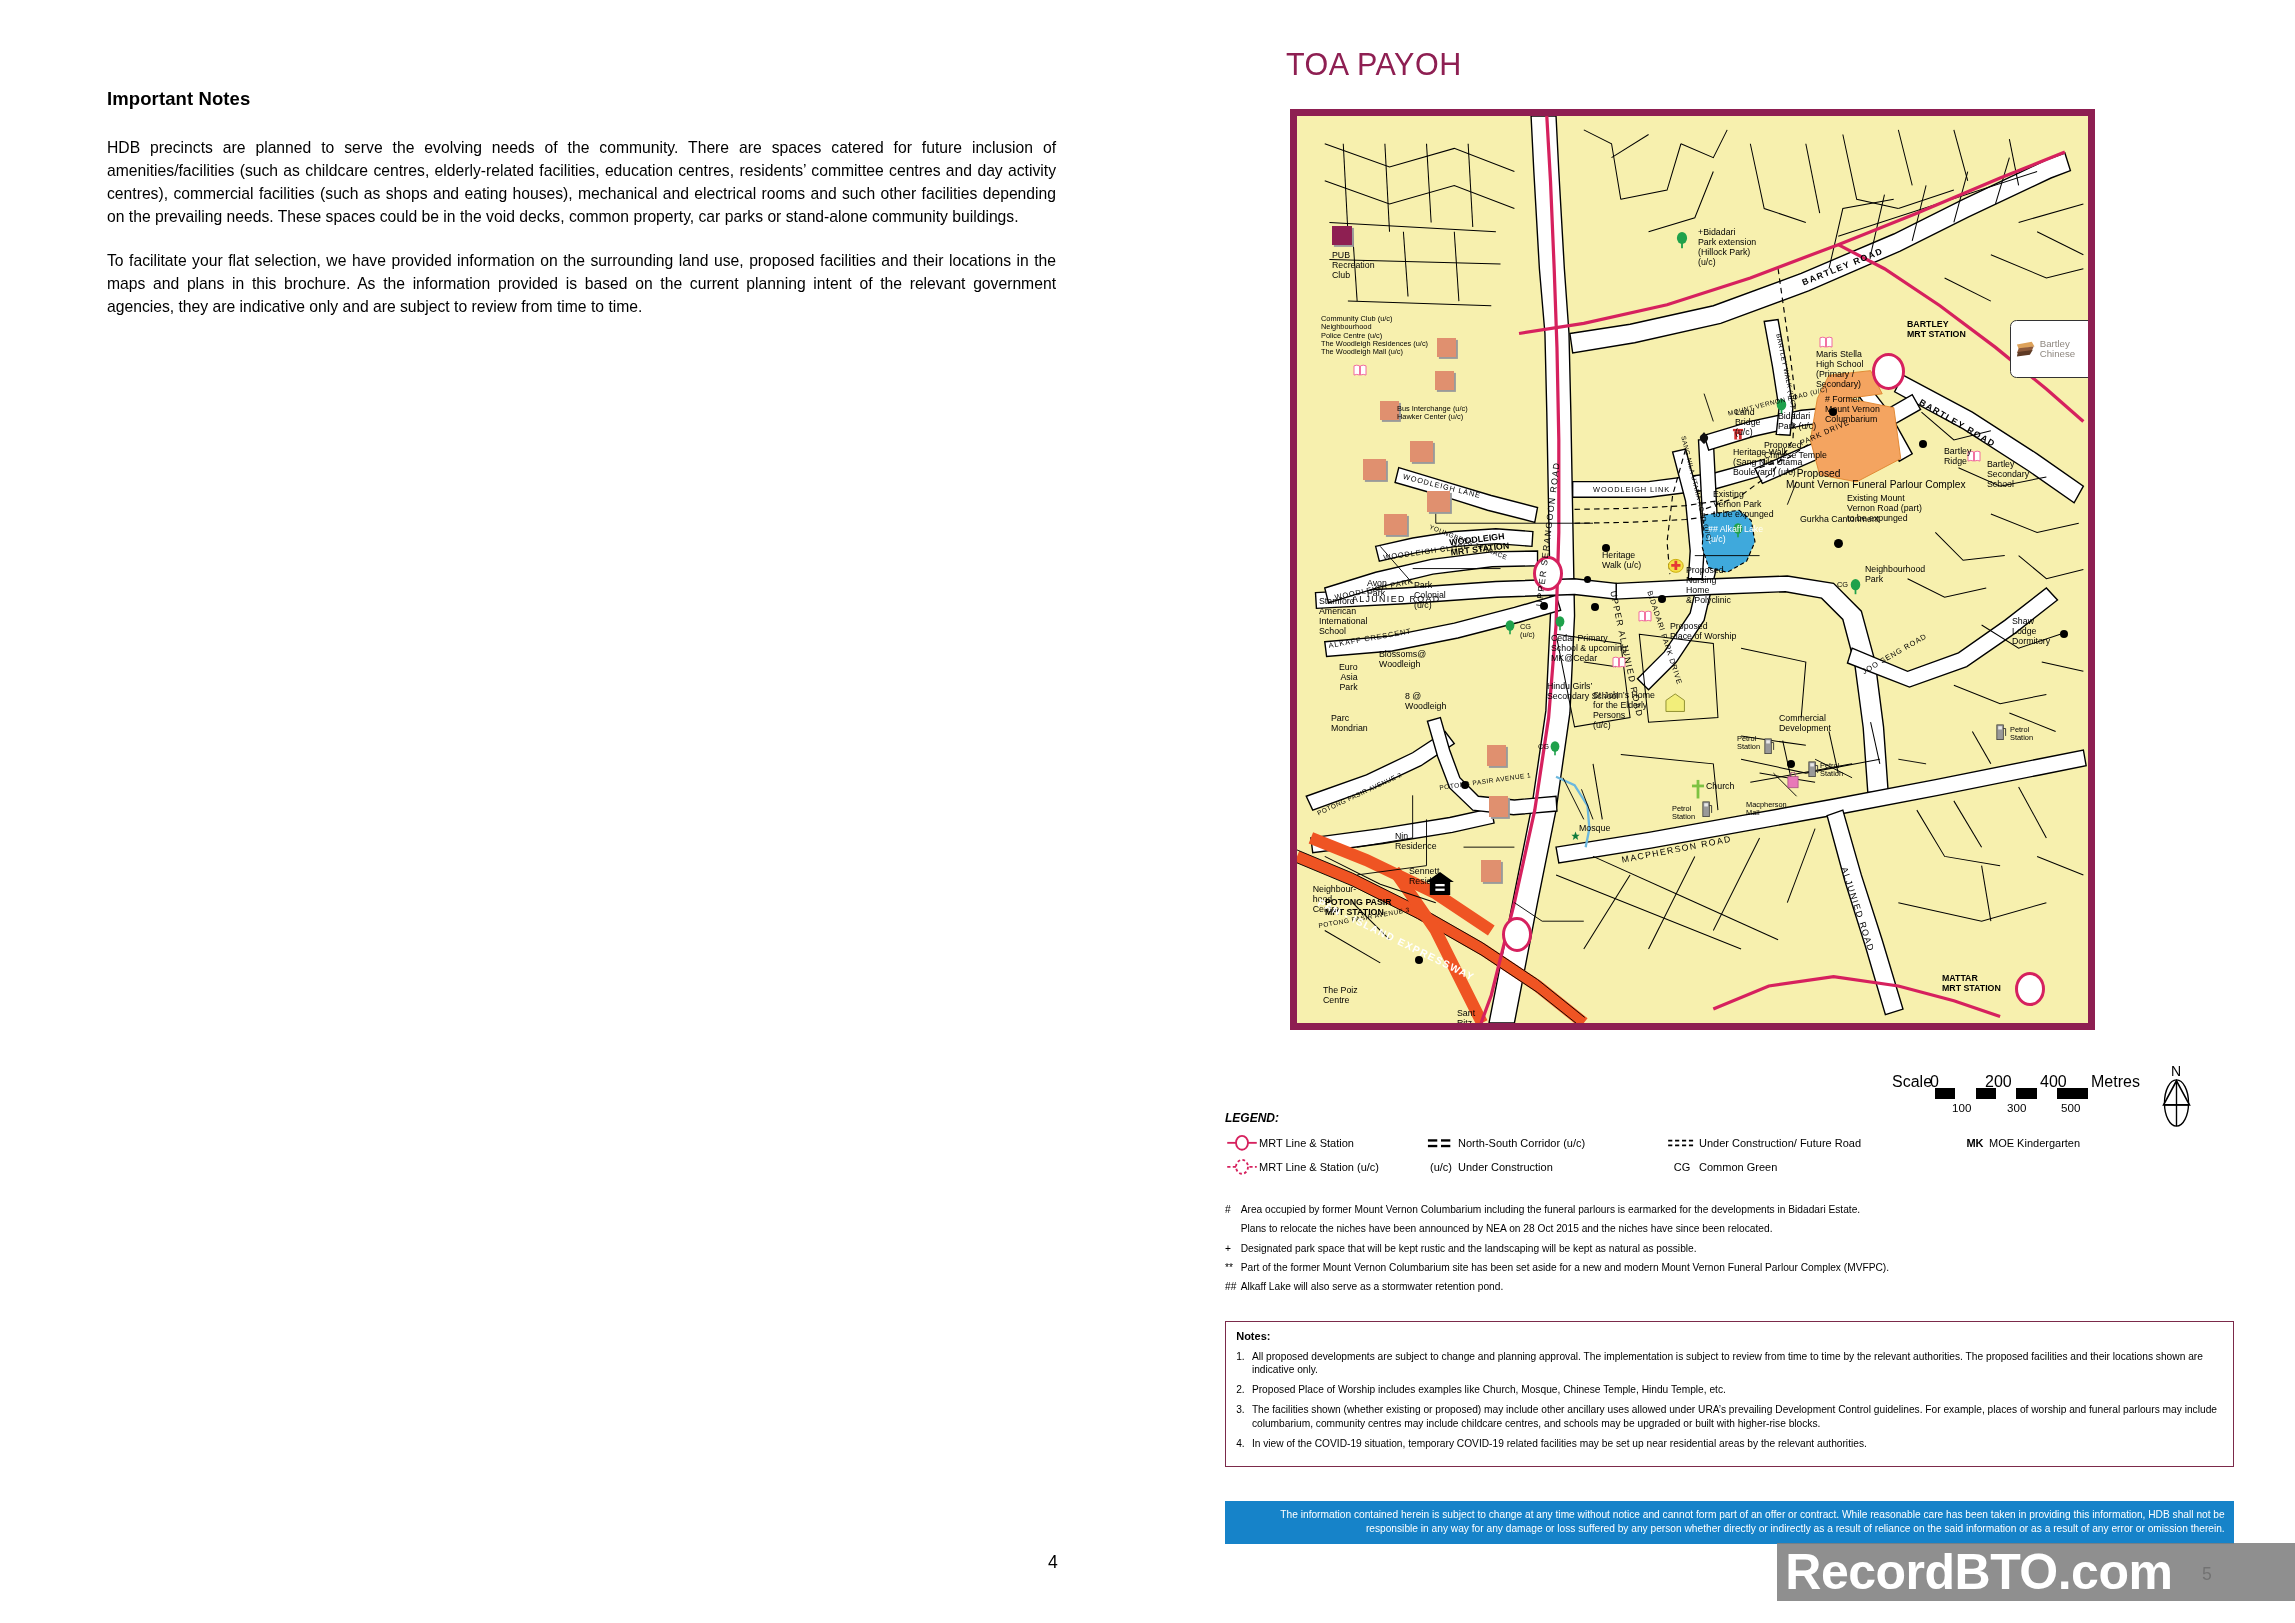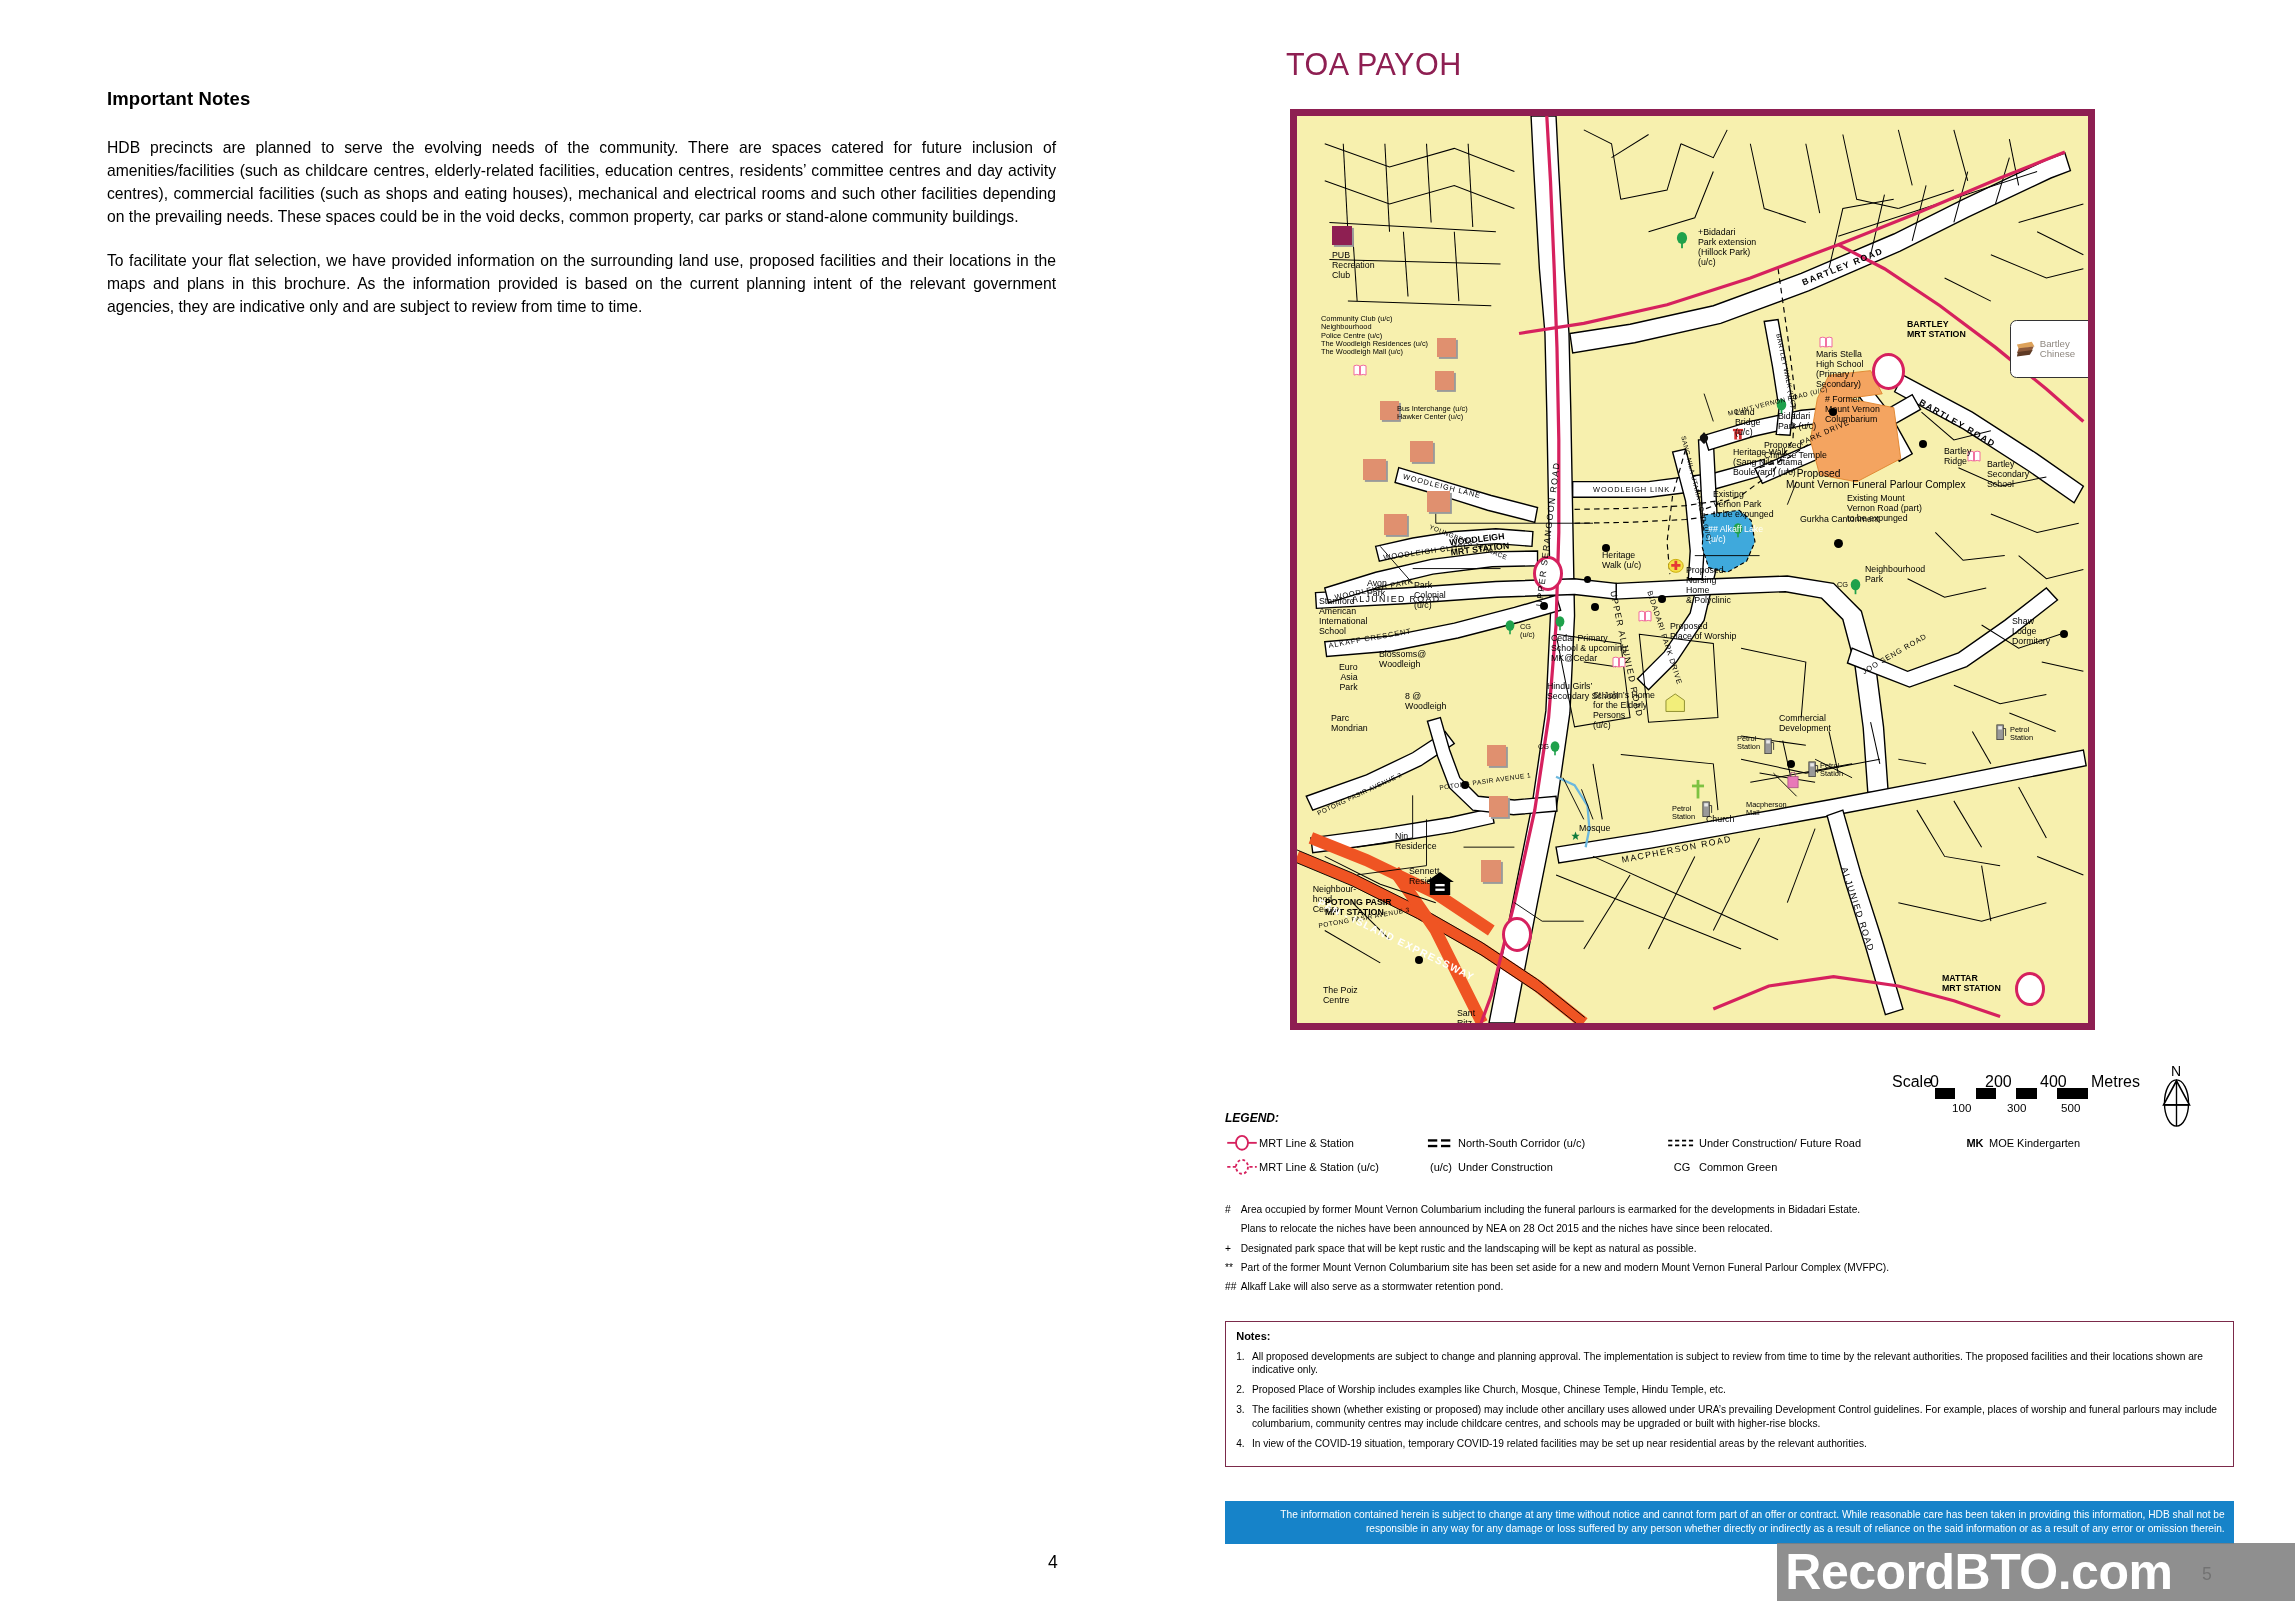--- a/index.html
+++ b/index.html
@@ -556,21 +556,21 @@
   <div class="mlbl" style="left:254px;top:518px;">Cedar Primary
 School &amp; upcoming
 MK@Cedar</div>
   <div class="mlbl" style="left:250px;top:566px;">Hindu Girls’
 Secondary School</div>
   <div class="mlbl" style="left:296px;top:575px;">St John’s Home
 for the Elderly
 Persons
 (u/c)</div>
   <div class="mlbl" style="left:282px;top:708px;">Mosque</div>
-  <div class="mlbl" style="left:409px;top:666px;margin-top:33px;">Church</div>
+  <div class="mlbl" style="left:409px;top:666px;">Church</div>
   <div class="mlbl" style="left:568px;top:449px;">Neighbourhood
 Park</div>
   <div class="mlbl" style="left:715px;top:501px;">Shaw
 Lodge
 Dormitory</div>
   <div class="mlbl" style="left:482px;top:598px;">Commercial
 Development</div>
   <div class="mlbl s" style="left:449px;top:685px;">Macpherson
 Mall</div>
   <div class="mlbl s" style="left:440px;top:619px;">Petrol

